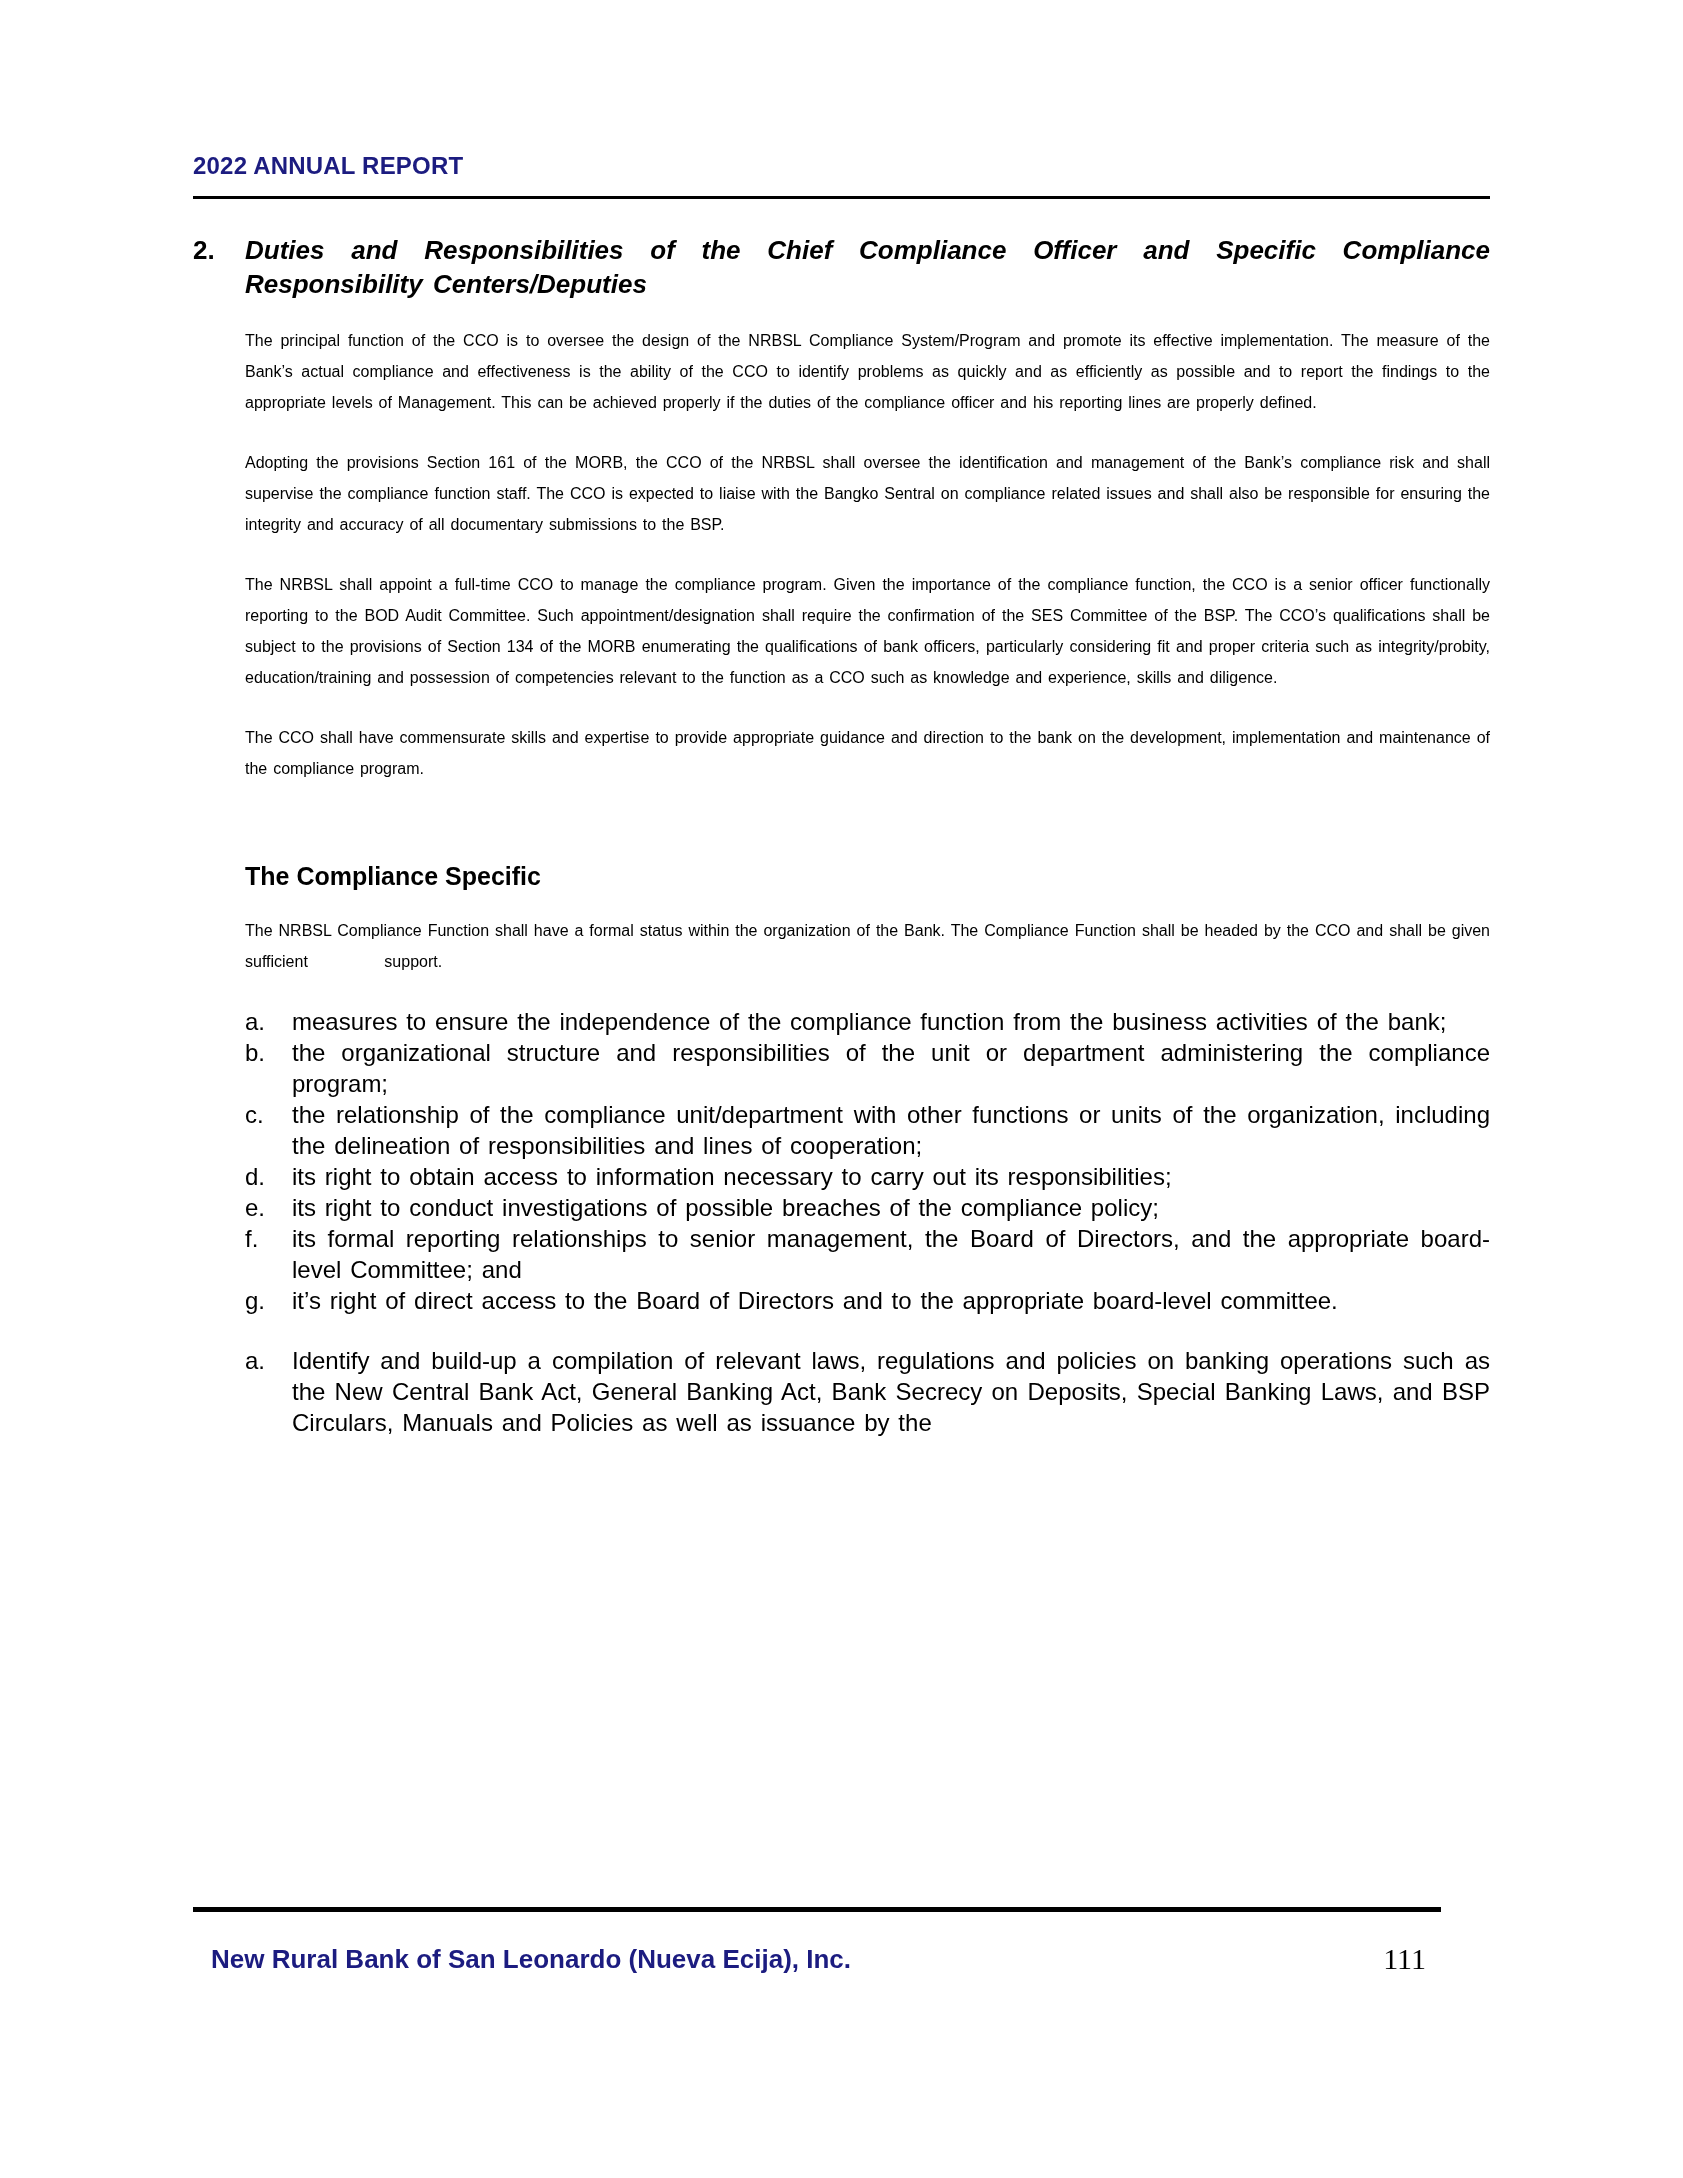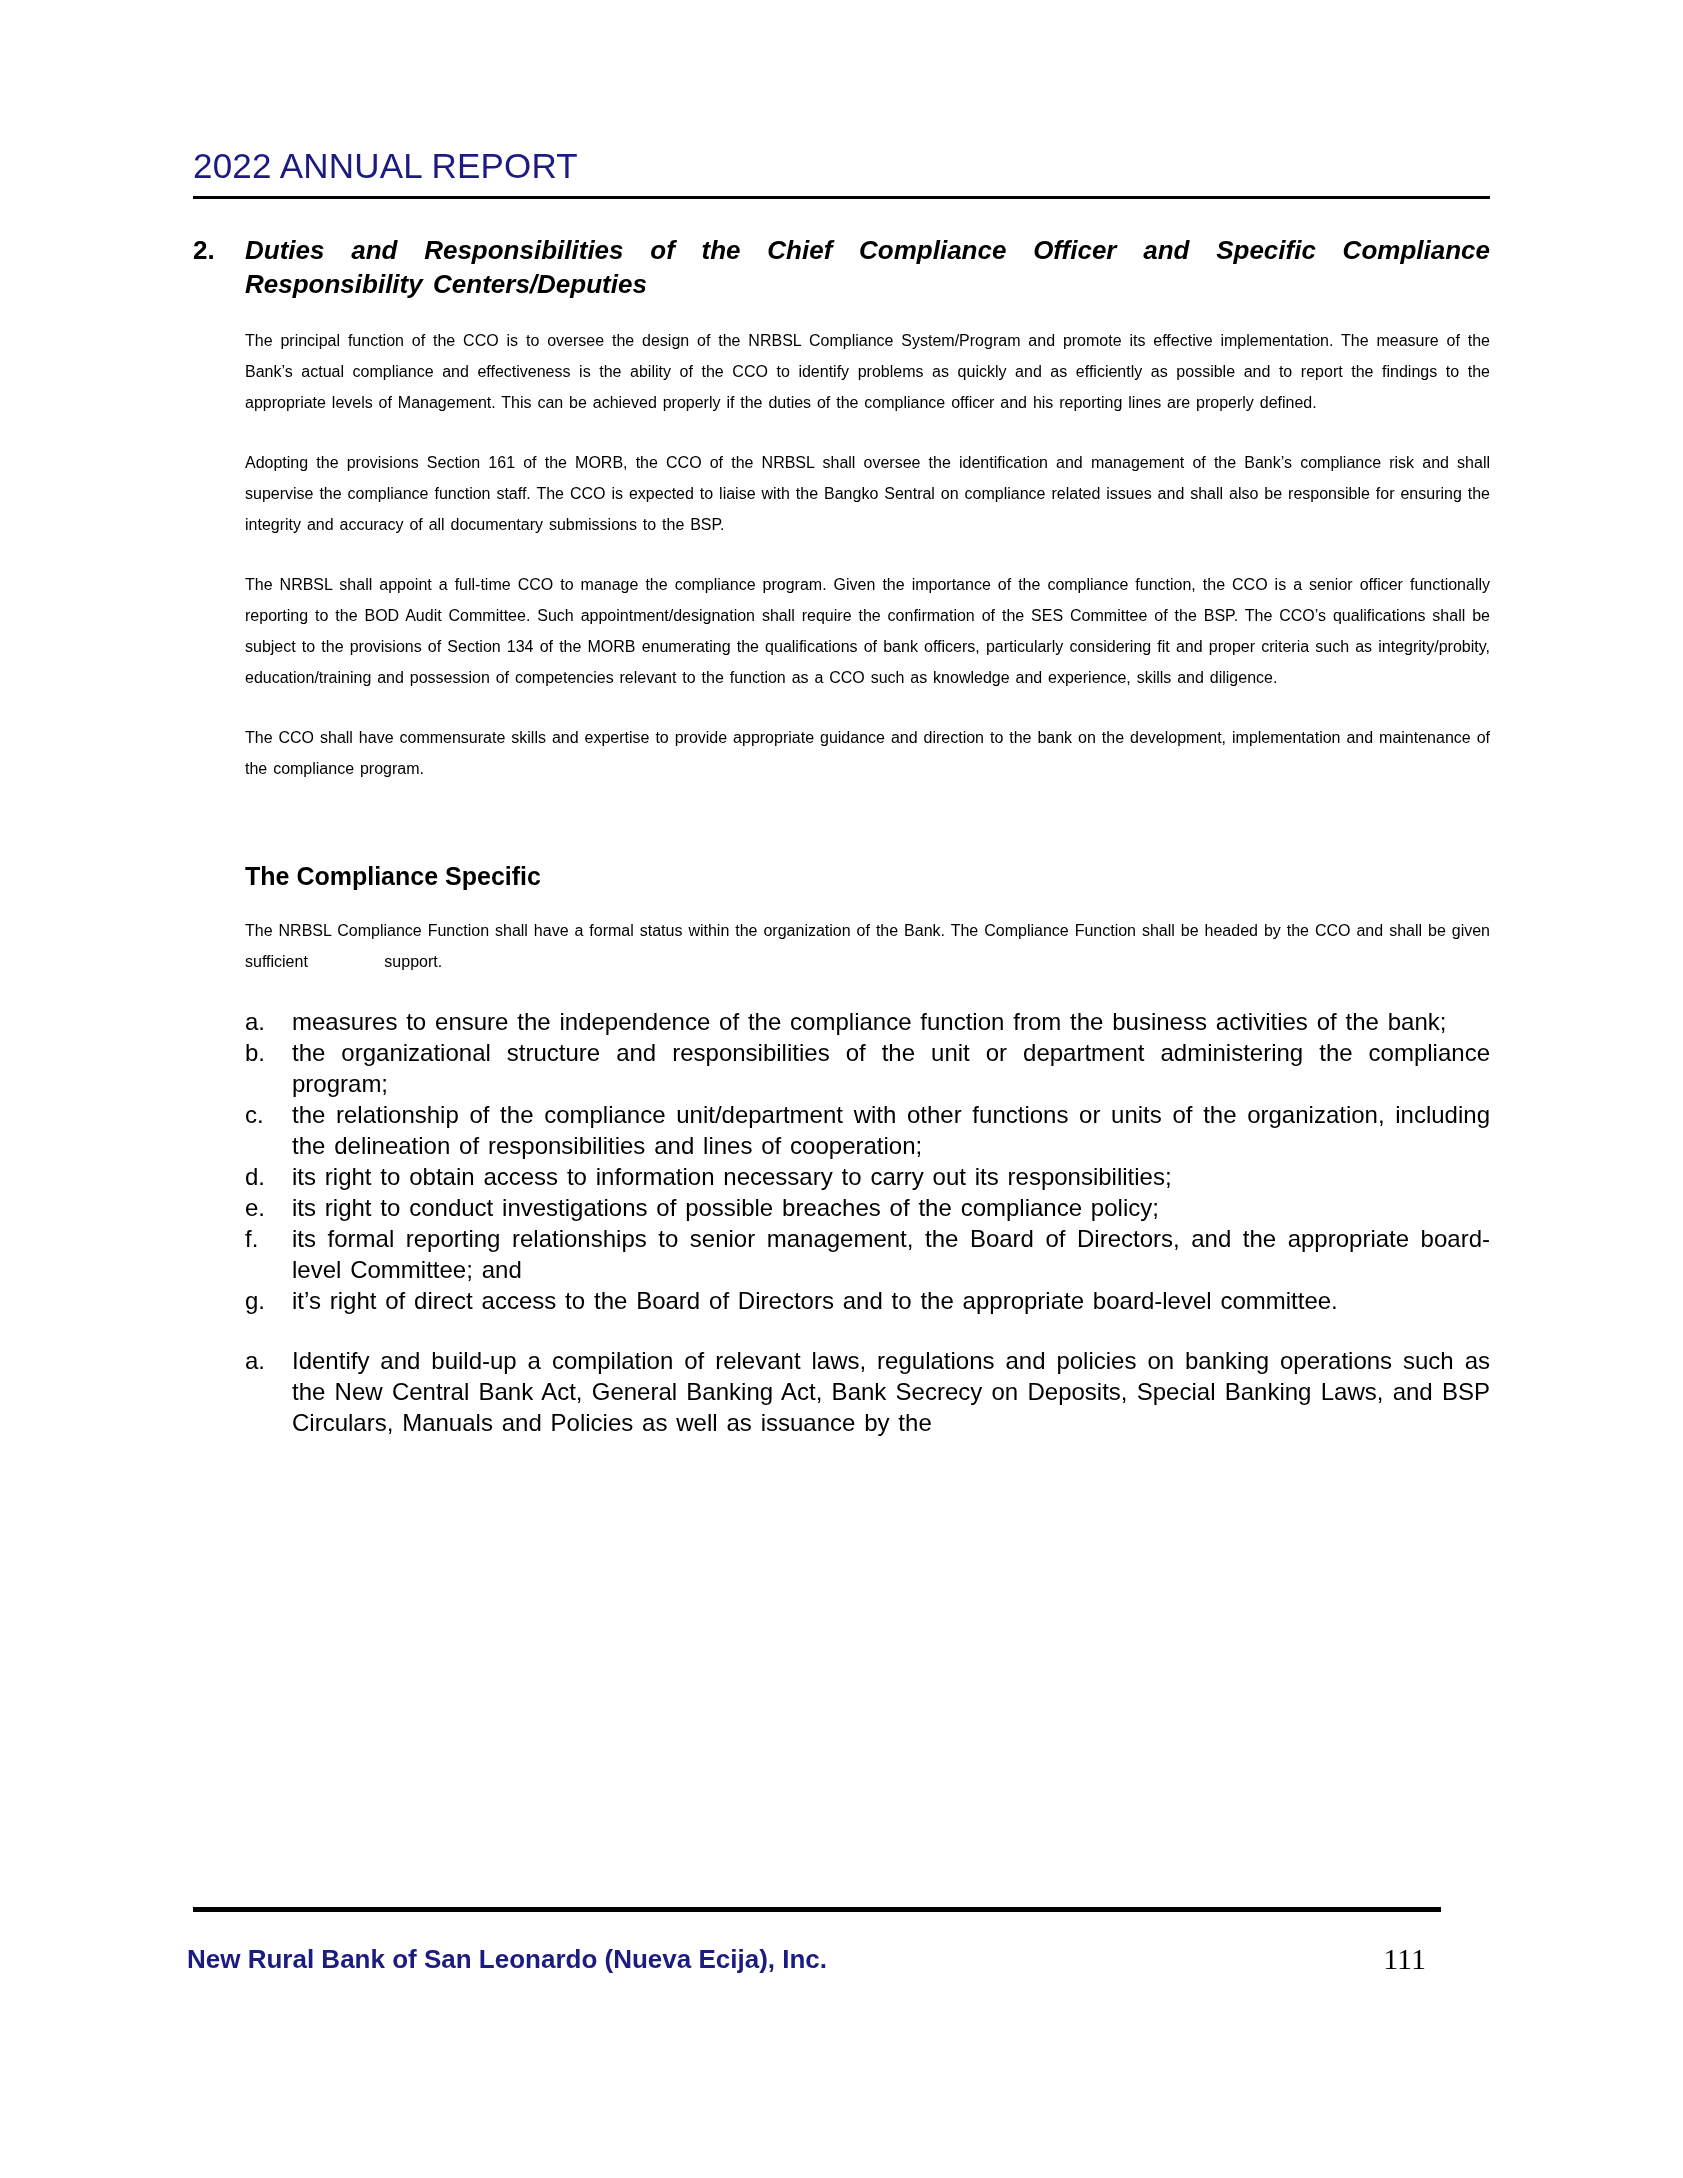--- a/index.html
+++ b/index.html
@@ -9,21 +9,21 @@
     position: relative;
     font-family: "Liberation Sans", sans-serif;
     color: #000000;
     overflow: hidden;
   }
   .page { position: absolute; inset: 0; background: #ffffff; }
   .content { position: absolute; left: 193px; right: 193px; top: 0; }
 
   .report-title {
     padding-top: 151px;
-    font-size: 35px; font-weight: normal;
+    font-size: 24px; font-weight: bold;
     color: #1c1c80;
     line-height: 30px;
     letter-spacing: 0.2px;
   }
   .header-rule { margin-top: 15px; height: 3px; background: #000000; }
 
   .section-heading {
     display: flex;
     margin-top: 34px;
     font-size: 26px; font-weight: bold; line-height: 34px;
@@ -55,21 +55,21 @@
   .list-marker { width: 47px; flex: 0 0 47px; }
   .list-text { flex: 1; text-align: justify; word-spacing: 0.09em; }
 
   .duties-intro { margin-top: 36px; }
 
   .footer-rule {
     position: absolute; left: 193px; top: 1907px;
     width: 1248px; height: 5px; background: #000000;
   }
   .footer-row {
-    position: absolute; left: 187px; right: 193px; top: 1943px;
+    position: absolute; left: 211px; right: 193px; top: 1943px;
     display: flex; justify-content: space-between; align-items: center;
   }
   .footer-bank {
     font-size: 26px; font-weight: bold;
     color: #1c1c80; line-height: 32px;
   }
   .footer-page {
     font-family: "Liberation Serif", serif;
     font-size: 30px; line-height: 32px;
     color: #000000;

